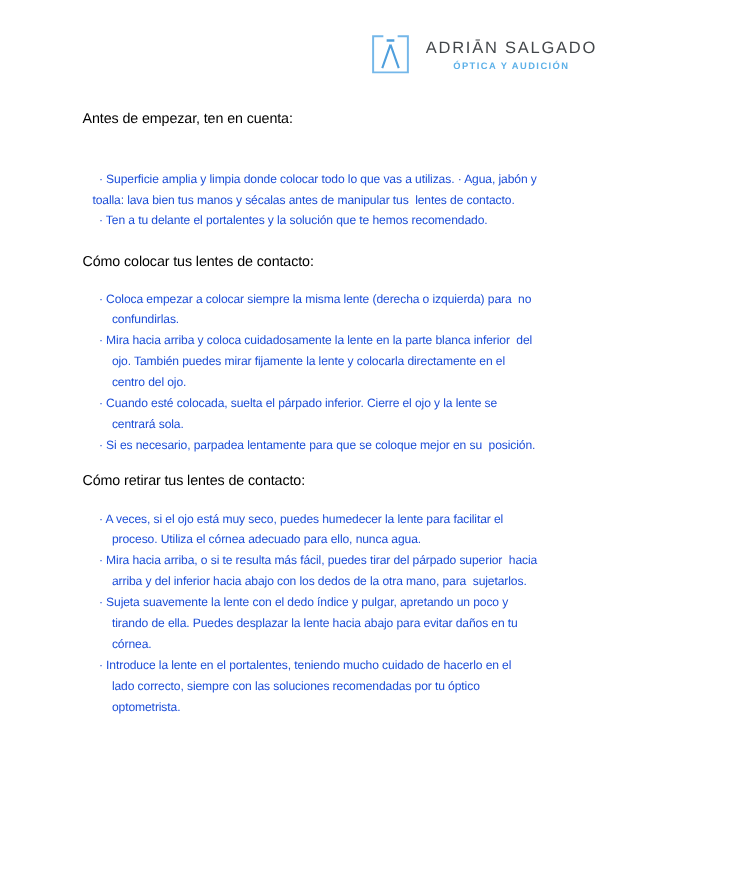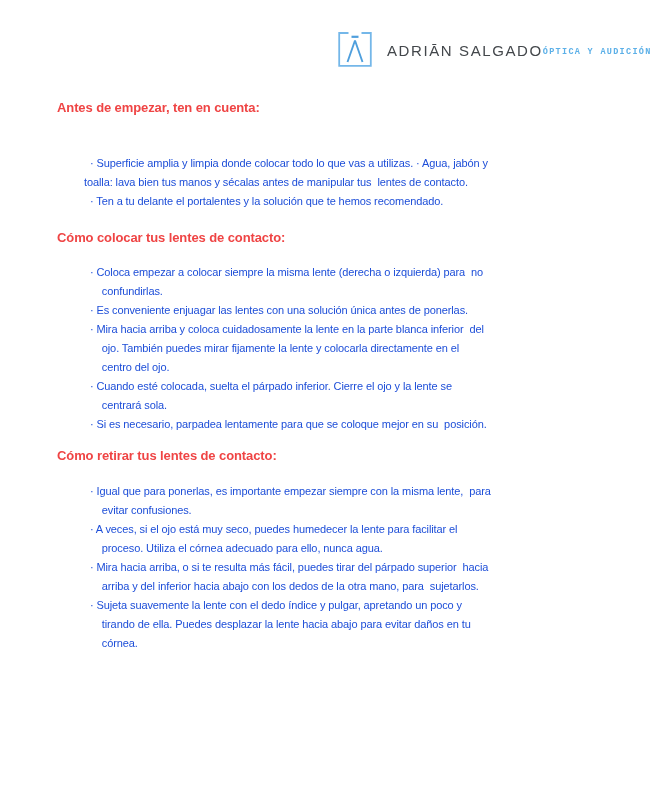--- a/index.html
+++ b/index.html
@@ -18,45 +18,44 @@
 
   
   .logo {
     display: flex;
     align-items: center;
     gap: 13px;
     margin: 30px 0 0 336px;
     height: 40px;
   }
   .logo-mark { width: 38px; height: 38px; flex: 0 0 auto; }
-  .logo-textblock { display: flex; align-items: center; }
+  .logo-textblock { display: flex; flex-direction: column; align-items: center; }
   .brand-name {
     font-size: 15px;
     letter-spacing: 1.6px;
     font-weight: 400;
     color: #43474b;
     white-space: nowrap;
   }
   .brand-tagline {
     font-size: 8.5px;
     letter-spacing: 1.3px;
     font-weight: 700;
     color: #5cb0e8;
     margin-top: 3px;
     white-space: nowrap;
-    font-family: Liberation Mono, monospace;
   }
 
   
   .sec-heading {
-    margin-left: 57px;
+    margin-left: 75px;
     font-size: 13px;
-    font-weight: 700;
+    font-weight: 400;
     line-height: 16px;
-    color: #ef4444;
+    color: #000000;
     letter-spacing: -0.1px;
   }
   #heading-1 { margin-top: 30px; }
   #heading-2 { margin-top: 19px; }
   #heading-3 { margin-top: 14px; }
 
   .bullet-list {
     margin-left: 84px;
     width: 548px;
   }
@@ -93,35 +92,35 @@
   <div class="bullet-list" id="list-1">
     <p class="bullet">  · Superficie amplia y limpia donde colocar todo lo que vas a utilizas. · Agua, jabón y
 toalla: lava bien tus manos y sécalas antes de manipular tus  lentes de contacto.</p>
     <p class="bullet">  · Ten a tu delante el portalentes y la solución que te hemos recomendado.</p>
   </div>
 
   <h2 class="sec-heading" id="heading-2">Cómo colocar tus lentes de contacto:</h2>
   <div class="bullet-list" id="list-2">
     <p class="bullet">  · Coloca empezar a colocar siempre la misma lente (derecha o izquierda) para  no
       confundirlas.</p>
-    <p class="bullet">  · Es conveniente enjuagar las lentes con una solución única antes de ponerlas.</p>
     <p class="bullet">  · Mira hacia arriba y coloca cuidadosamente la lente en la parte blanca inferior  del
       ojo. También puedes mirar fijamente la lente y colocarla directamente en el
       centro del ojo.</p>
     <p class="bullet">  · Cuando esté colocada, suelta el párpado inferior. Cierre el ojo y la lente se
       centrará sola.</p>
     <p class="bullet">  · Si es necesario, parpadea lentamente para que se coloque mejor en su  posición.</p>
   </div>
 
   <h2 class="sec-heading" id="heading-3">Cómo retirar tus lentes de contacto:</h2>
   <div class="bullet-list" id="list-3">
-    <p class="bullet">  · Igual que para ponerlas, es importante empezar siempre con la misma lente,  para
-      evitar confusiones.</p>
     <p class="bullet">  · A veces, si el ojo está muy seco, puedes humedecer la lente para facilitar el
       proceso. Utiliza el córnea adecuado para ello, nunca agua.</p>
     <p class="bullet">  · Mira hacia arriba, o si te resulta más fácil, puedes tirar del párpado superior  hacia
       arriba y del inferior hacia abajo con los dedos de la otra mano, para  sujetarlos.</p>
     <p class="bullet">  · Sujeta suavemente la lente con el dedo índice y pulgar, apretando un poco y
       tirando de ella. Puedes desplazar la lente hacia abajo para evitar daños en tu
       córnea.</p>
+    <p class="bullet">  · Introduce la lente en el portalentes, teniendo mucho cuidado de hacerlo en el
+      lado correcto, siempre con las soluciones recomendadas por tu óptico
+      optometrista.</p>
   </div>
 
 </div>
 
 </body></html>

